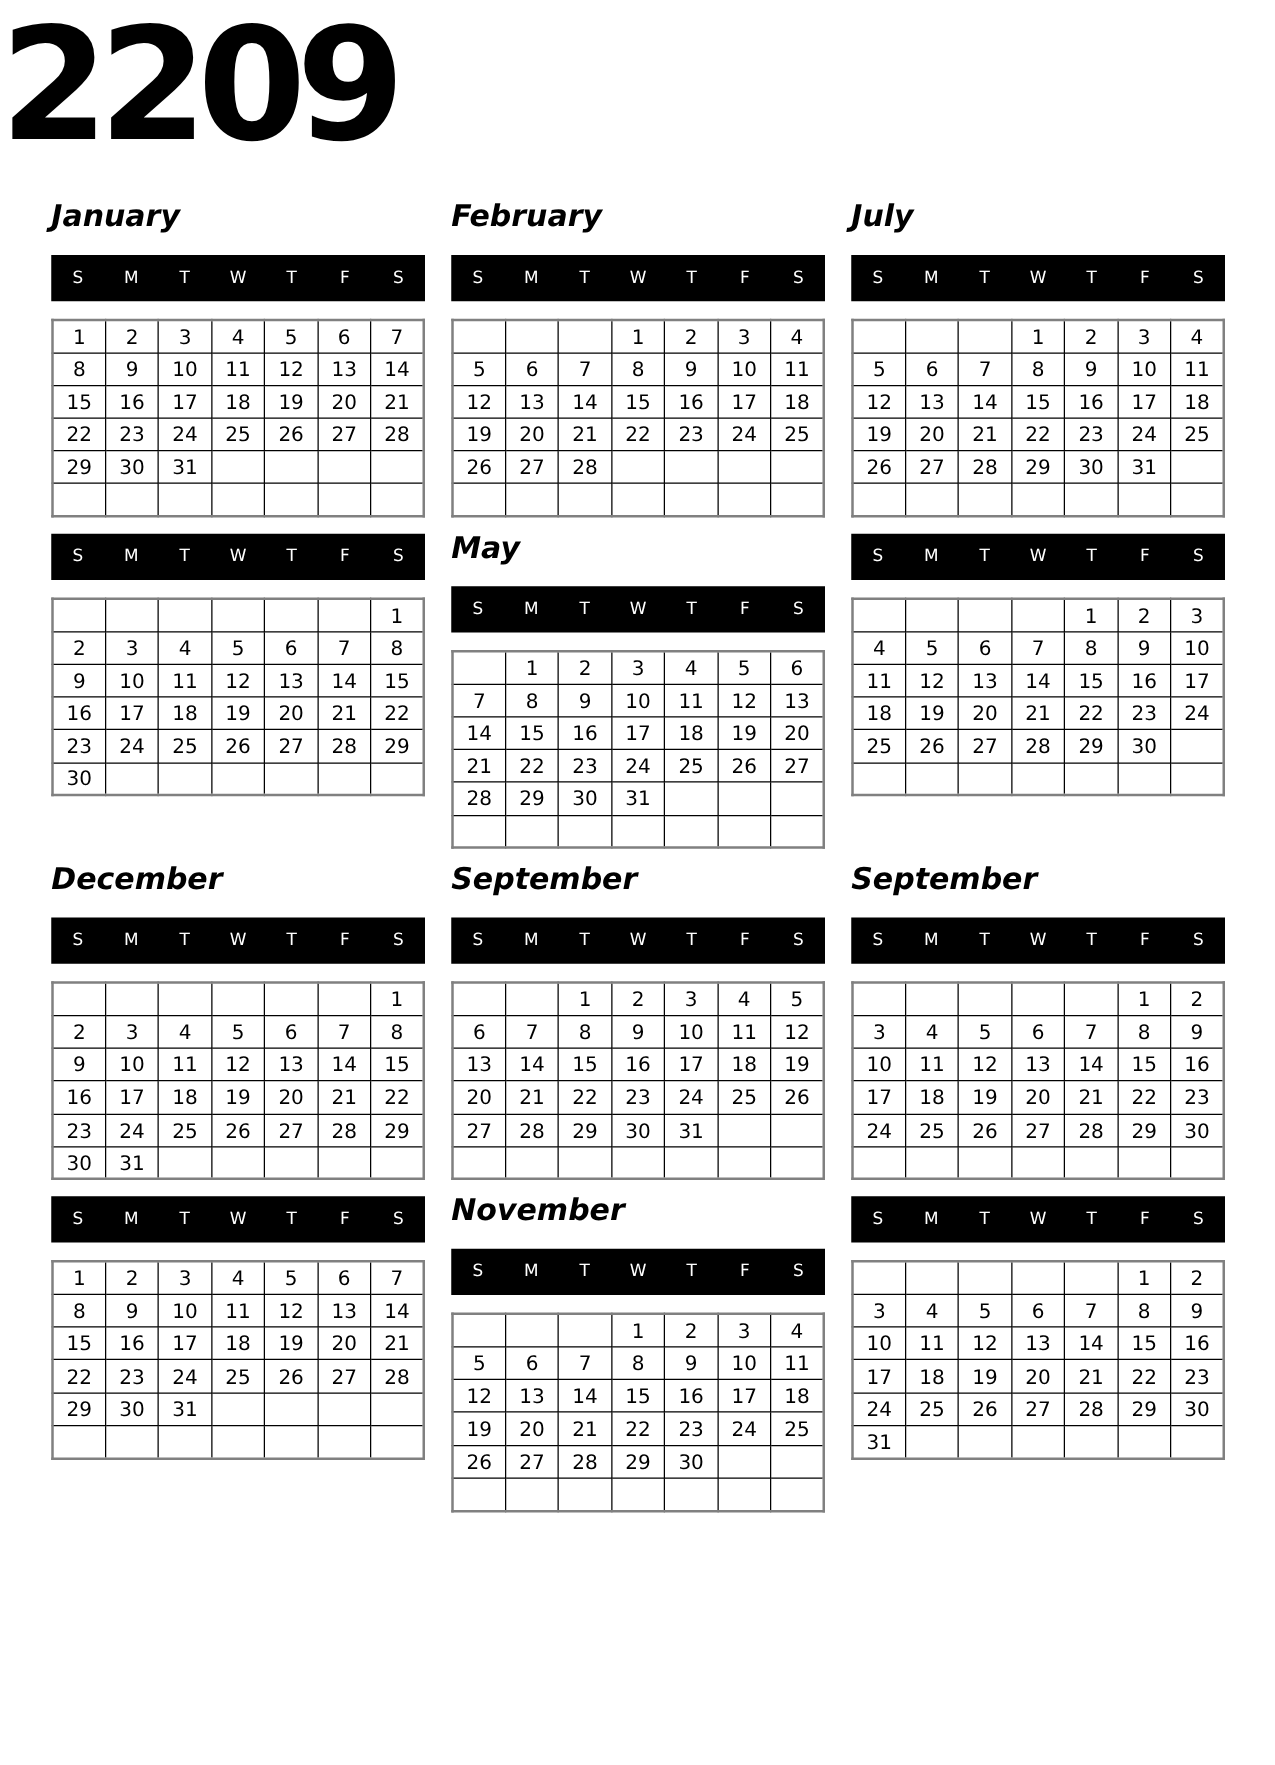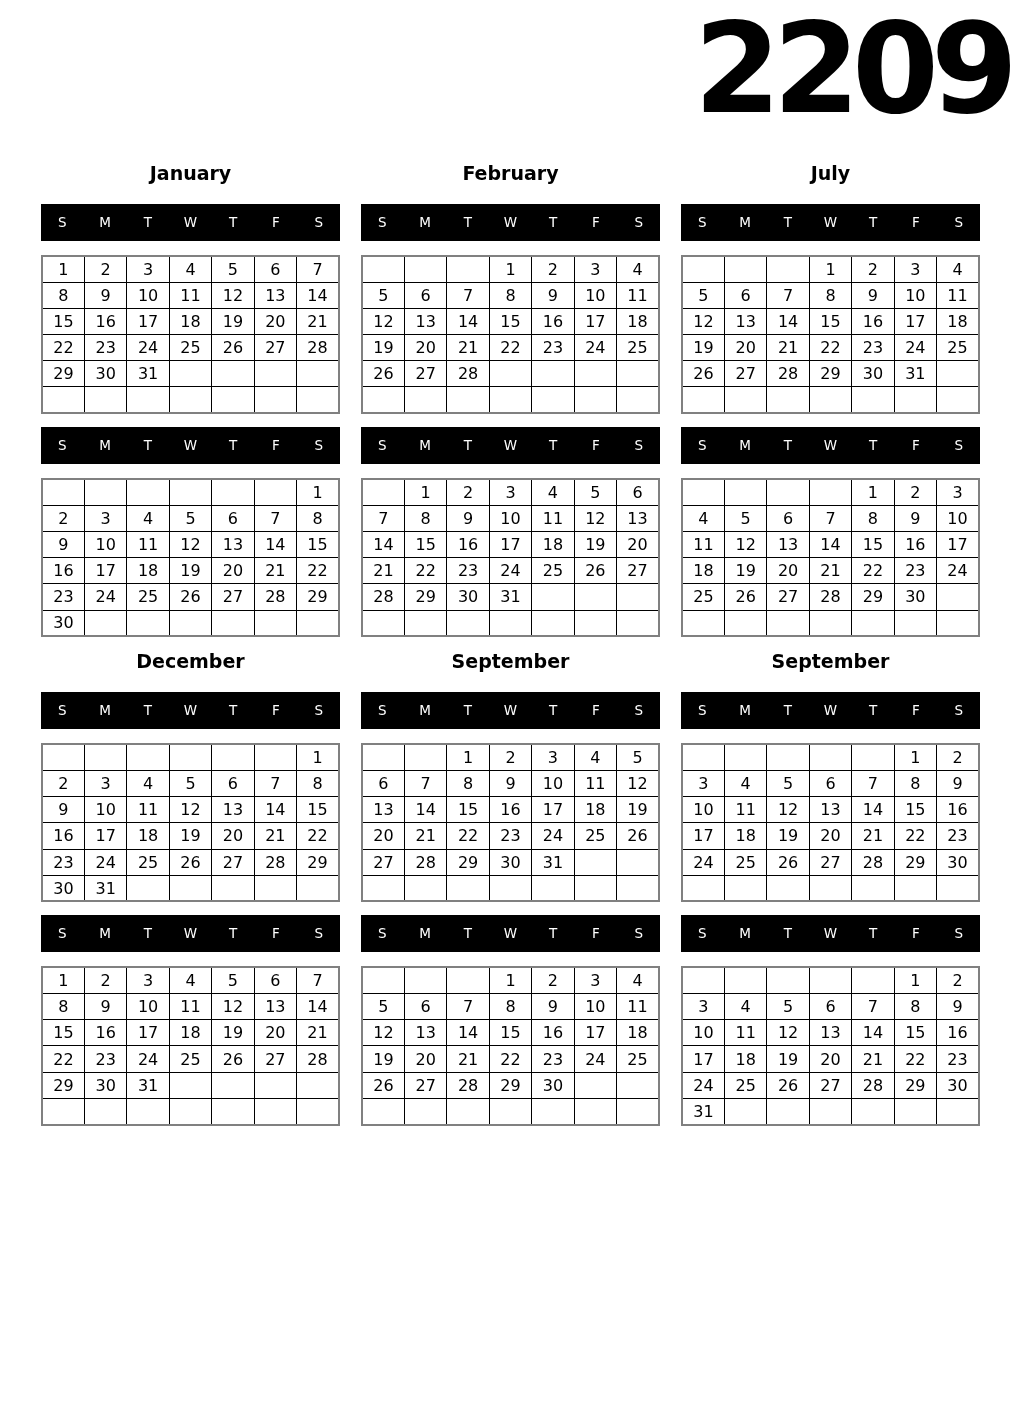--- a/index.html
+++ b/index.html
@@ -12,36 +12,37 @@
     overflow: hidden;
   }
   .year-title {
     margin: 0;
     padding-top: 6px;
     padding-right: 10px; 
     font-size: 125px;
     font-weight: bold;
     line-height: 1;
     letter-spacing: -8px;
-    text-align: right;
+    text-align: left;
   }
   .months-grid {
     display: grid;
     grid-template-columns: repeat(3, 299px);
     column-gap: 21px;
     row-gap: 13px;
     margin: 31px 0 0 41px;
   }
   .month { width: 299px; }
   .month-title {
     margin: 0 0 19px 0;
-    font-size: 19px;
+    font-size: 24px;
     font-weight: bold;
     line-height: 23px;
-    text-align: center;
+    text-align: left;
+    font-style: italic;
   }
   .weekday-row {
     display: flex;
     height: 37px;
     background: #000000;
     color: #ffffff;
     margin-bottom: 14px;
   }
   .wd {
     flex: 1;
@@ -350,20 +351,21 @@
               <td></td>
               <td></td>
               <td></td>
               <td></td>
             </tr>
           </tbody>
     </table>
   </div>
 
   <div class="month">
+    <h2 class="month-title">May</h2>
     <div class="weekday-row">
           <div class="wd">S</div>
           <div class="wd">M</div>
           <div class="wd">T</div>
           <div class="wd">W</div>
           <div class="wd">T</div>
           <div class="wd">F</div>
           <div class="wd">S</div>
         </div>
     <table class="month-table">
@@ -773,20 +775,21 @@
               <td></td>
               <td></td>
               <td></td>
               <td></td>
             </tr>
           </tbody>
     </table>
   </div>
 
   <div class="month">
+    <h2 class="month-title">November</h2>
     <div class="weekday-row">
           <div class="wd">S</div>
           <div class="wd">M</div>
           <div class="wd">T</div>
           <div class="wd">W</div>
           <div class="wd">T</div>
           <div class="wd">F</div>
           <div class="wd">S</div>
         </div>
     <table class="month-table">

